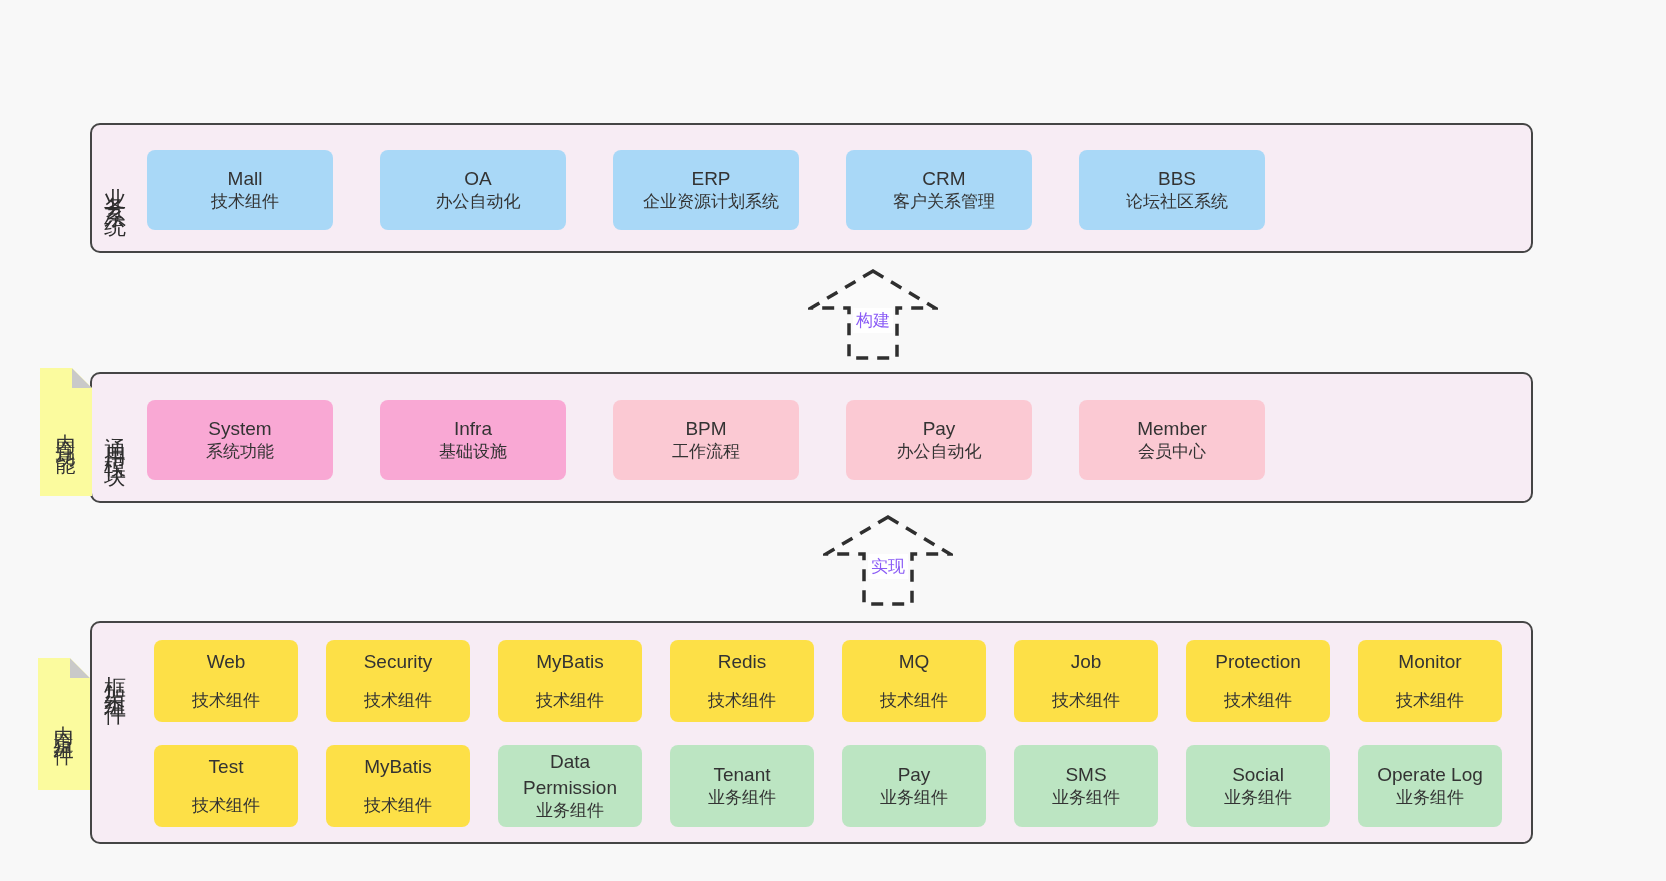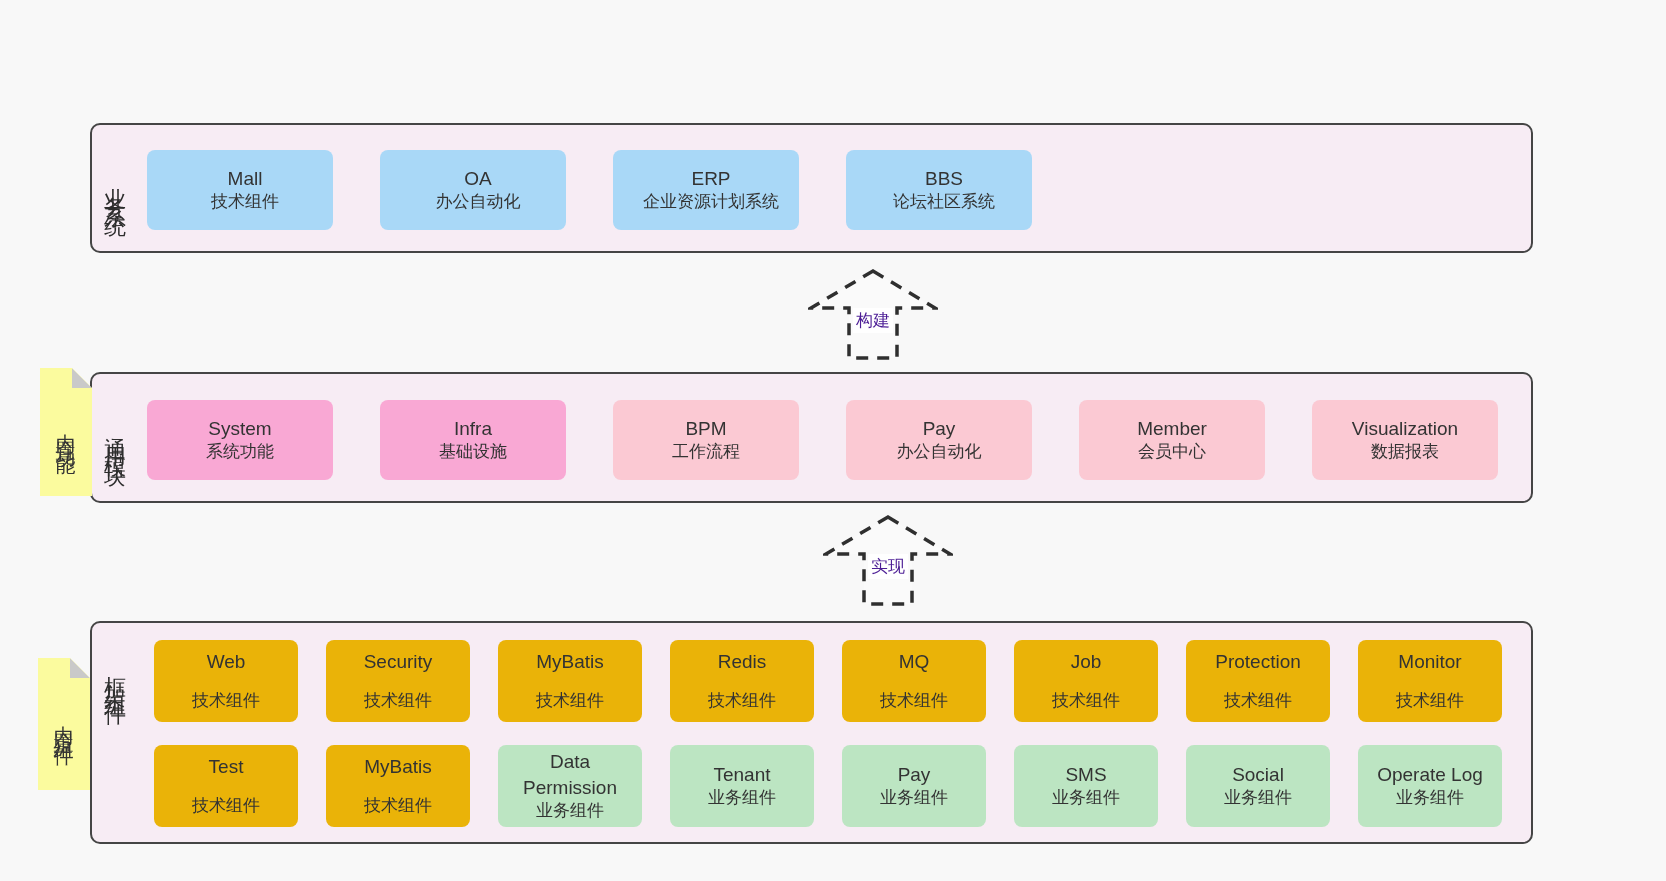--- a/index.html
+++ b/index.html
@@ -27,62 +27,66 @@
   
   .box{display:flex;flex-direction:column;align-items:center;justify-content:center;
        text-align:center;border-radius:8px;box-sizing:border-box;padding:2px 4px;}
   .band1 .box,.band2 .box{width:186px;height:80px;}
   .band3 .box{width:144px;height:82px;}
   .box .en{font-size:19px;color:#333;line-height:1.35;}
   .box .zh{font-size:17px;color:#333;line-height:1.35;}
   .blue{background:#a9d8f7;padding-left:14px;}
   .red{background:#f9a8d4;}
   .pink{background:#fbc9d3;}
-  .green{background:#eab308;gap:16px;}
+  .green{background:#fde047;gap:16px;}
   .lightgreen{background:#bce5c2;}
 
   
   .sticky{position:absolute;width:52px;background:#fbfb9e;z-index:3;
           display:flex;align-items:center;justify-content:center;
           clip-path:polygon(0 0,calc(100% - 20px) 0,100% 20px,100% 100%,0 100%);}
   .sticky-mid{left:40px;top:368px;height:128px;}
   .sticky-bot{left:38px;top:658px;height:132px;}
   .sticky .fold{position:absolute;top:0;right:0;width:20px;height:20px;background:#c9c9c9;
           clip-path:polygon(0 0,100% 100%,0 100%);}
   .sticky-text{writing-mode:vertical-rl;text-orientation:upright;font-size:20px;
           letter-spacing:7px;color:#333;line-height:1;}
 
   
   .arrow{position:absolute;width:130px;height:94px;}
   .arrow1{left:808px;top:268px;}
   .arrow2{left:823px;top:514px;}
   .arrow svg{position:absolute;left:0;top:0;}
   .arrow-shape{fill:#fafafa;stroke:#2f2f2f;stroke-width:3.5;stroke-dasharray:12 9;}
   .arrow-label{position:absolute;left:50%;top:40px;transform:translateX(-50%);
-          background:#ffffff;padding:1px 3px;font-size:17px;color:#4c1d95;white-space:nowrap;}
+          background:#ffffff;padding:1px 3px;font-size:17px;color:#8b5cf6;white-space:nowrap;}
 </style>
 </head>
 <body>
 
 <div class="canvas">
 
   <section class="band band1">
     <div class="band-label">业务系统</div>
     <div class="row">
       <div class="box blue">
         <div class="en">Mall</div>
         <div class="zh">技术组件</div>
       </div>
       <div class="box blue">
         <div class="en">OA</div>
         <div class="zh">办公自动化</div>
       </div>
       <div class="box blue">
         <div class="en">ERP</div>
         <div class="zh">企业资源计划系统</div>
+      </div>
+      <div class="box blue">
+        <div class="en">CRM</div>
+        <div class="zh">客户关系管理</div>
       </div>
       <div class="box blue">
         <div class="en">BBS</div>
         <div class="zh">论坛社区系统</div>
       </div>
     </div>
   </section>
 
   <div class="arrow arrow1">
     <svg width="130" height="94" viewBox="0 0 130 94">
@@ -107,24 +111,20 @@
         <div class="zh">工作流程</div>
       </div>
       <div class="box pink">
         <div class="en">Pay</div>
         <div class="zh">办公自动化</div>
       </div>
       <div class="box pink">
         <div class="en">Member</div>
         <div class="zh">会员中心</div>
       </div>
-      <div class="box pink">
-        <div class="en">Visualization</div>
-        <div class="zh">数据报表</div>
-      </div>
     </div>
   </section>
 
   <div class="sticky sticky-mid">
     <div class="fold"></div>
     <div class="sticky-text">内置功能</div>
   </div>
 
   <div class="arrow arrow2">
     <svg width="130" height="94" viewBox="0 0 130 94">

